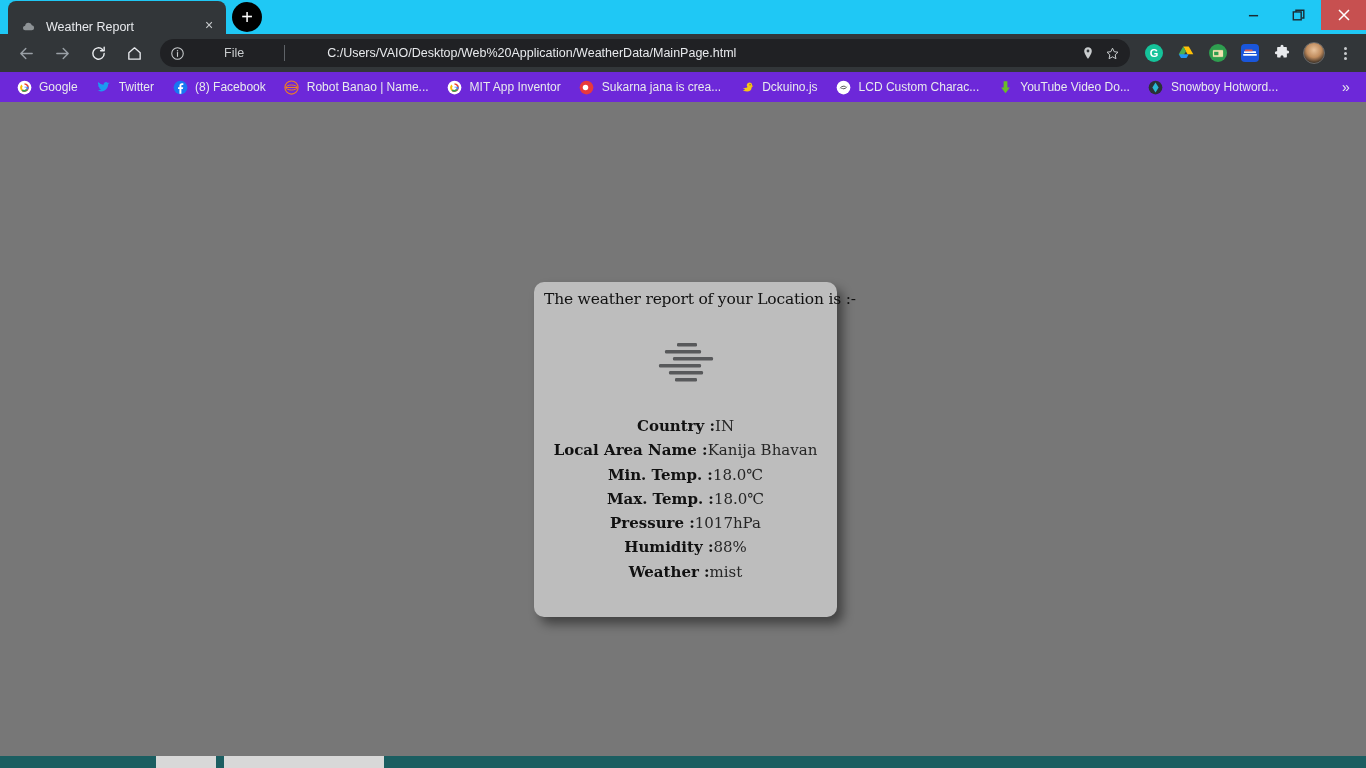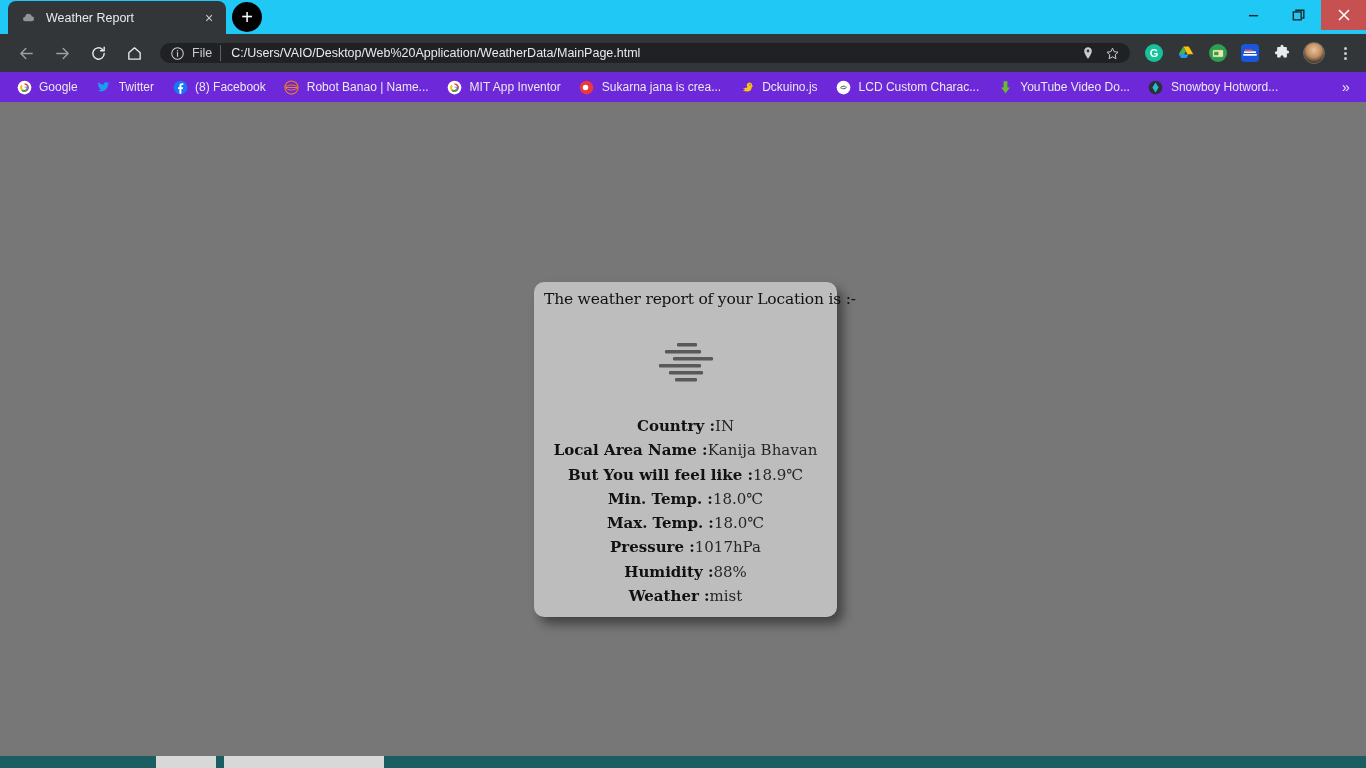--- a/index.html
+++ b/index.html
@@ -15,21 +15,21 @@
     height: 34px; width: 100%;
     background: #1fc8f5;
     display: flex; align-items: flex-end;
     position: relative;
   }
   .tabstrip { display: flex; align-items: flex-end; height: 34px; padding-left: 8px; }
   .tab {
     height: 33px; width: 218px;
     background: #323639;
     border-radius: 8px 8px 0 0;
-    display: flex; align-items: center;
+    display: flex; align-items: flex-end;
     padding: 0 8px 0 12px;
     position: relative;
   }
   .tab .favicon {
     width: 16px; height: 16px; flex: 0 0 16px;
     display: flex; align-items: center; justify-content: center;
     margin-right: 10px;
   }
   .tab .tabtitle {
     flex: 1 1 auto;
@@ -62,24 +62,25 @@
     background: #323639;
     display: flex; align-items: center;
     padding: 0 8px;
   }
   .navbtn {
     width: 28px; height: 28px; margin: 0 4px;
     display: flex; align-items: center; justify-content: center;
     border-radius: 50%;
   }
   .omnibox {
-    flex: 1 1 auto; height: 20px; margin: 0 8px;
+    flex: 1 1 auto; height: 28px; margin: 0 8px;
     background: #202124; border-radius: 14px;
     display: flex; align-items: center; padding: 0 4px 0 6px;
     min-width: 0;
+    gap: 32px;
   }
   .omni-info { width: 22px; height: 22px; display: flex; align-items: center; justify-content: center; }
   .omni-scheme { color: #c9ccce; font-size: 12.5px; padding: 0 8px 0 4px; white-space: nowrap; }
   .omni-sep { width: 1px; height: 16px; background: #5f6368; }
   .omni-url {
     color: #e8eaed; font-size: 12.5px; padding-left: 10px;
     white-space: nowrap; overflow: hidden; text-overflow: ellipsis;
     flex: 1 1 auto;
   }
   .omni-right { display: flex; align-items: center; padding-right: 2px; }
@@ -432,23 +433,20 @@
     </div>
 
     <div class="rows">
       <div class="row">
         <span class="lbl">Country :</span><span class="val">IN</span>
       </div>
       <div class="row">
         <span class="lbl">Local Area Name :</span><span class="val">Kanija Bhavan</span>
       </div>
       <div class="row">
-        <span class="lbl">But You will feel like :</span><span class="val">18.9℃</span>
-      </div>
-      <div class="row">
         <span class="lbl">Min. Temp. :</span><span class="val">18.0℃</span>
       </div>
       <div class="row">
         <span class="lbl">Max. Temp. :</span><span class="val">18.0℃</span>
       </div>
       <div class="row">
         <span class="lbl">Pressure :</span><span class="val">1017hPa</span>
       </div>
       <div class="row">
         <span class="lbl">Humidity :</span><span class="val">88%</span>

